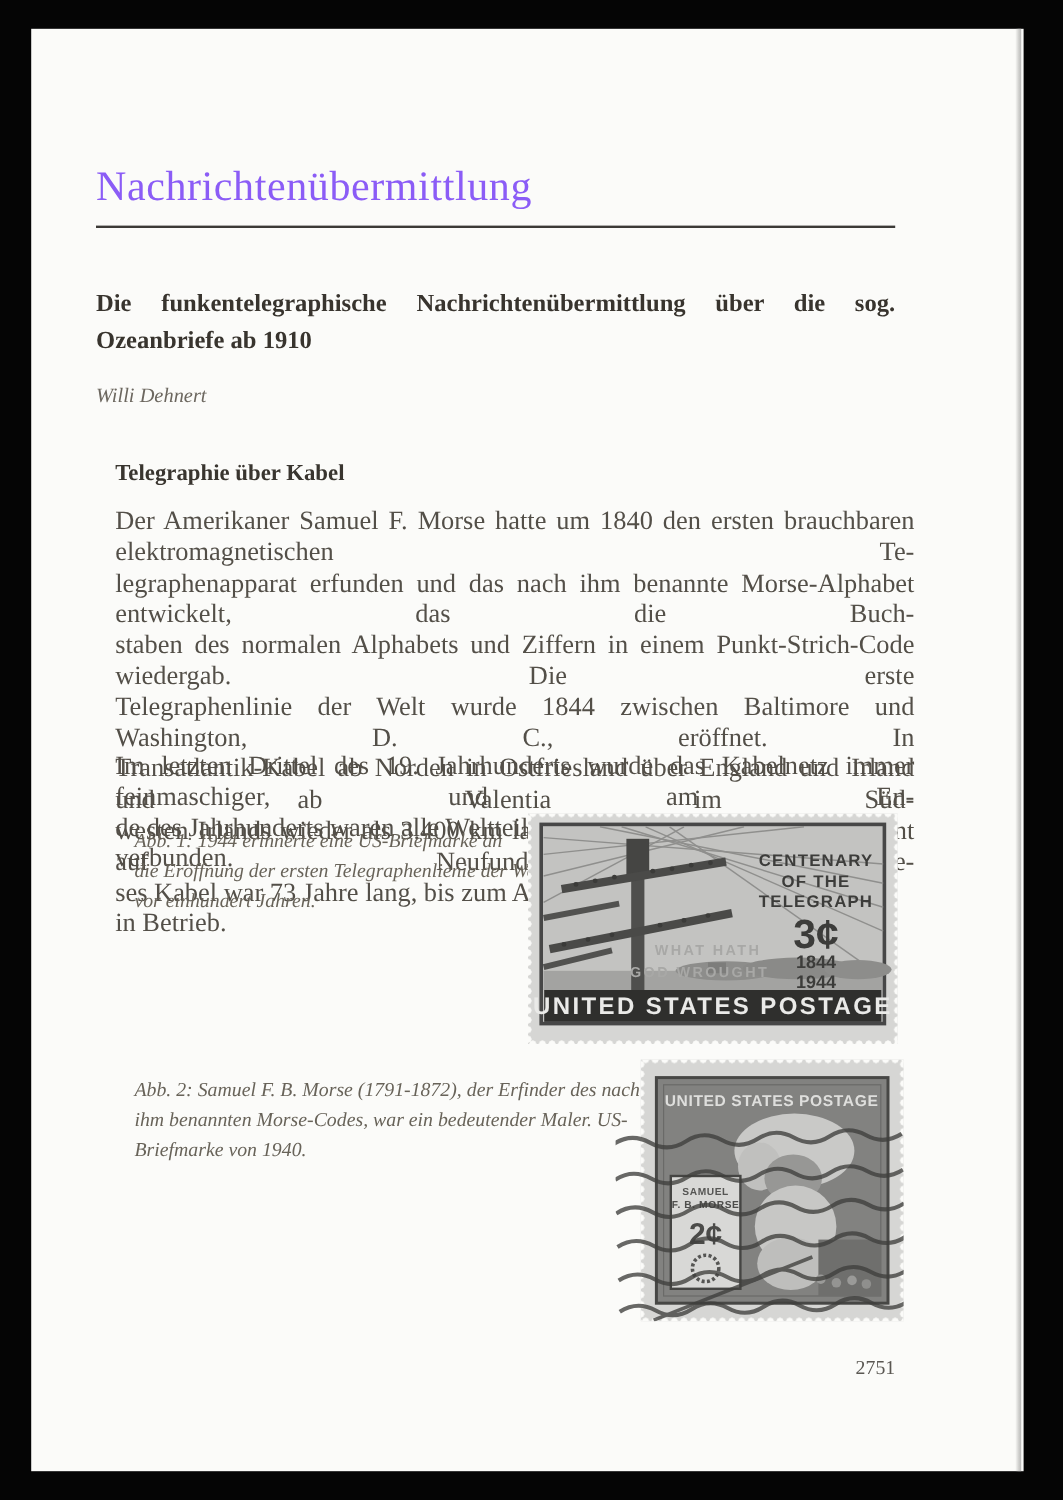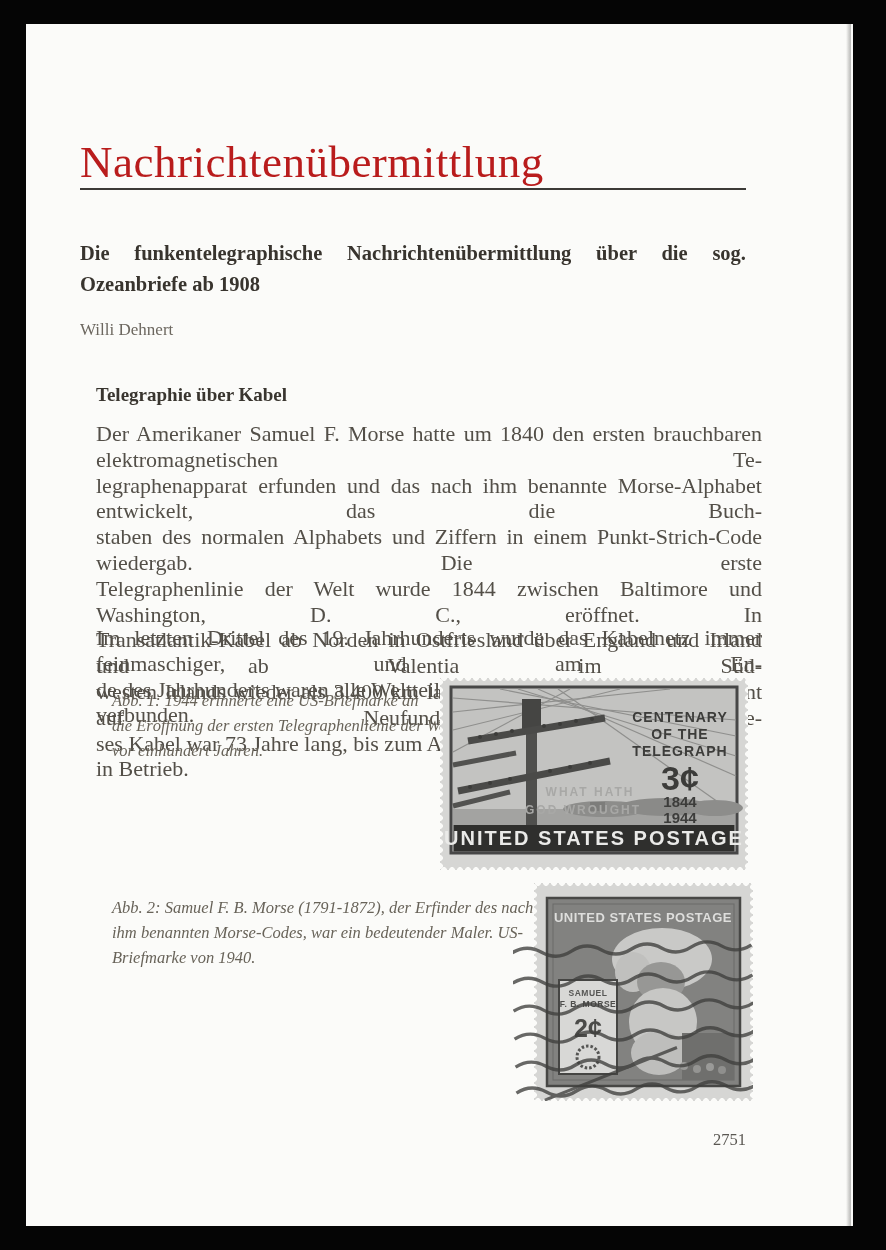--- a/index.html
+++ b/index.html
@@ -2,27 +2,27 @@
 <html><head>
 <meta charset="utf-8">
 <style>
   html,body{margin:0;padding:0;background:#000;}
   .scan{position:relative;width:886px;height:1250px;background:#050505;overflow:hidden;
         font-family:"Liberation Serif", serif;}
   .page{position:absolute;left:26px;top:24px;width:827px;height:1202px;background:#fbfbf9;}
   .page-edge{position:absolute;right:2px;top:0;width:5px;height:100%;
              background:linear-gradient(to right,rgba(0,0,0,0) 0%,#cfcfcd 60%,#b9b9b7 100%);}
 
-  .title{position:absolute;left:54px;top:112px;margin:0;font-size:45px;font-weight:400;
-         letter-spacing:.5px;color:#b91c1c;}
+  .title{position:absolute;left:54px;top:112px;margin:0;font-size:35px;font-weight:400;
+         letter-spacing:.5px;color:#8b5cf6;}
   .rule{position:absolute;left:54px;top:164px;width:666px;height:2px;background:#3c3a37;}
 
   .heading{position:absolute;left:54px;top:214px;width:666px;font-size:20.5px;font-weight:700;
            color:#38342e;line-height:31px;}
-  .author{position:absolute;left:54px;top:296px;font-size:17px;color:#6c6press;
+  .author{position:absolute;left:54px;top:296px;font-style:italic;font-size:17px;color:#6c6press;
           color:#6c675f;}
   .section{position:absolute;left:54px;top:344px;margin:16px;font-size:19px;font-weight:700;color:#39352f;}
 
   .para{position:absolute;left:54px;width:666px;font-size:22px;color:#534f48;line-height:25.8px;margin-left:16px;}
   .p1{top:397px;}
   .p2{top:601px;}
   .just .ln:not(:last-child){text-align:justify;text-align-last:justify;}
 
   .caption{position:absolute;left:54px;font-style:italic;font-size:16.5px;color:#686359;line-height:25px;margin-left:32px;}
   .c1{top:664px;width:370px;}
@@ -56,21 +56,21 @@
 <body>
 
 <div class="scan">
   <div class="page">
 
     <h1 class="title">Nachrichtenübermittlung</h1>
     <div class="rule"></div>
 
     <div class="heading just">
         <div class="ln">Die funkentelegraphische Nachrichtenübermittlung über die sog.</div>
-        <div class="ln">Ozeanbriefe ab 1908</div>
+        <div class="ln">Ozeanbriefe ab 1910</div>
       </div>
     <div class="author">Willi Dehnert</div>
     <h3 class="section">Telegraphie über Kabel</h3>
 
     <div class="para p1 just">
         <div class="ln">Der Amerikaner Samuel F. Morse hatte um 1840 den ersten brauchbaren elektromagnetischen Te-</div>
         <div class="ln">legraphenapparat erfunden und das nach ihm benannte Morse-Alphabet entwickelt, das die Buch-</div>
         <div class="ln">staben des normalen Alphabets und Ziffern in einem Punkt-Strich-Code wiedergab. Die erste</div>
         <div class="ln">Telegraphenlinie der Welt wurde 1844 zwischen Baltimore und Washington, D. C., eröffnet. In</div>
         <div class="ln">Transatlantik-Kabel ab Norden in Ostfriesland über England und Irland und ab Valentia im Süd-</div>

